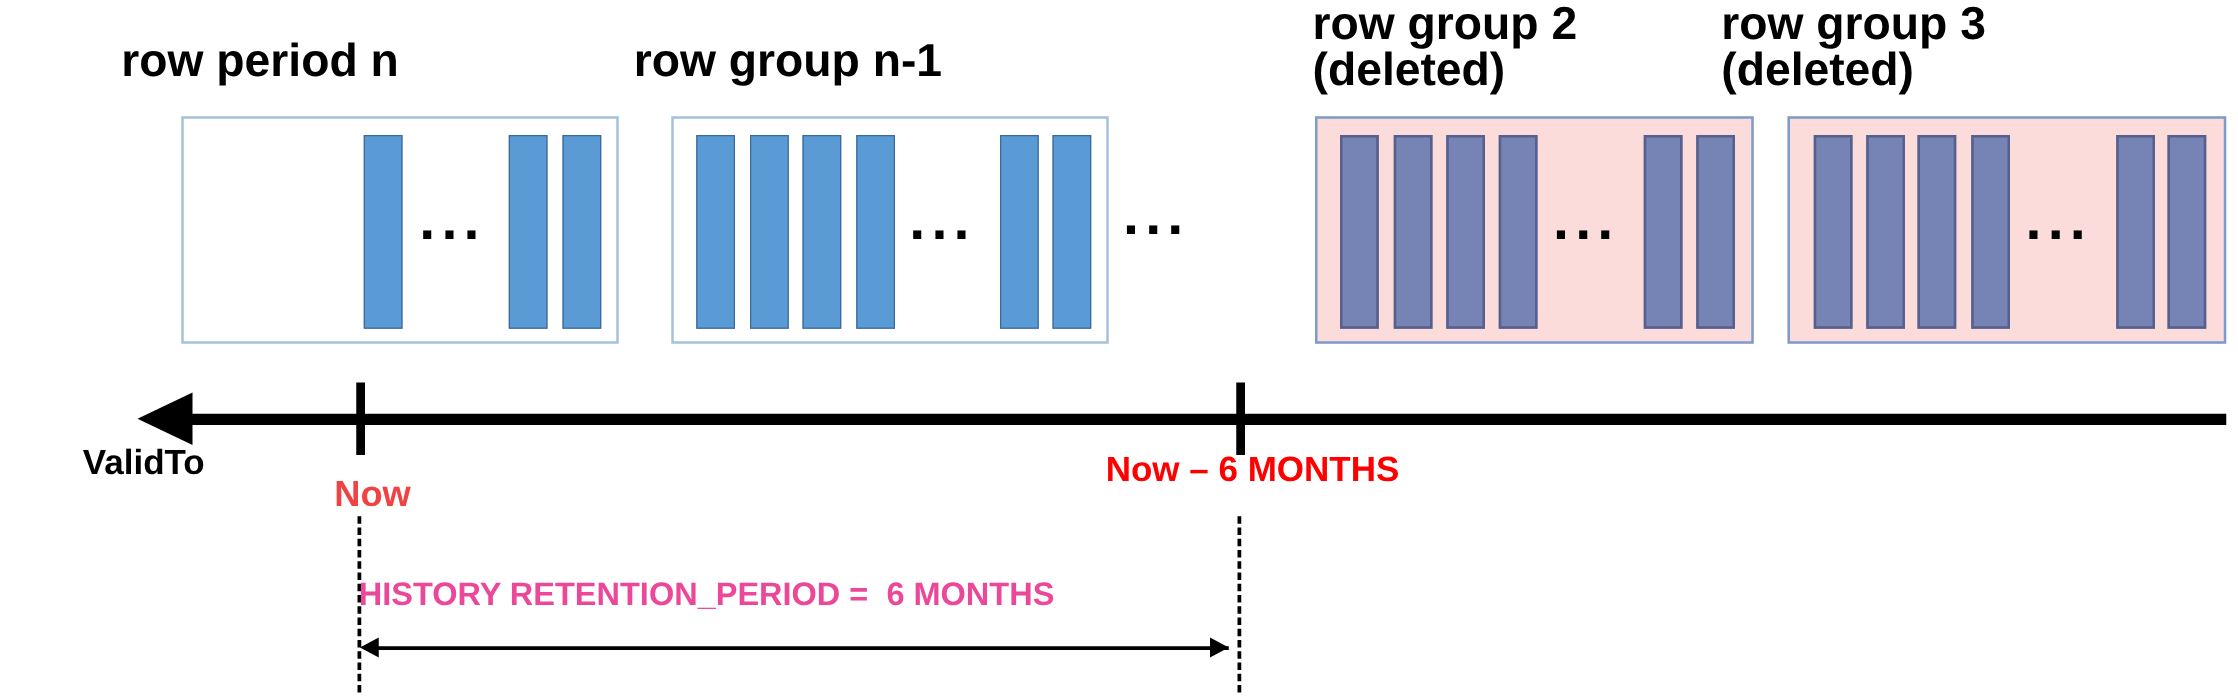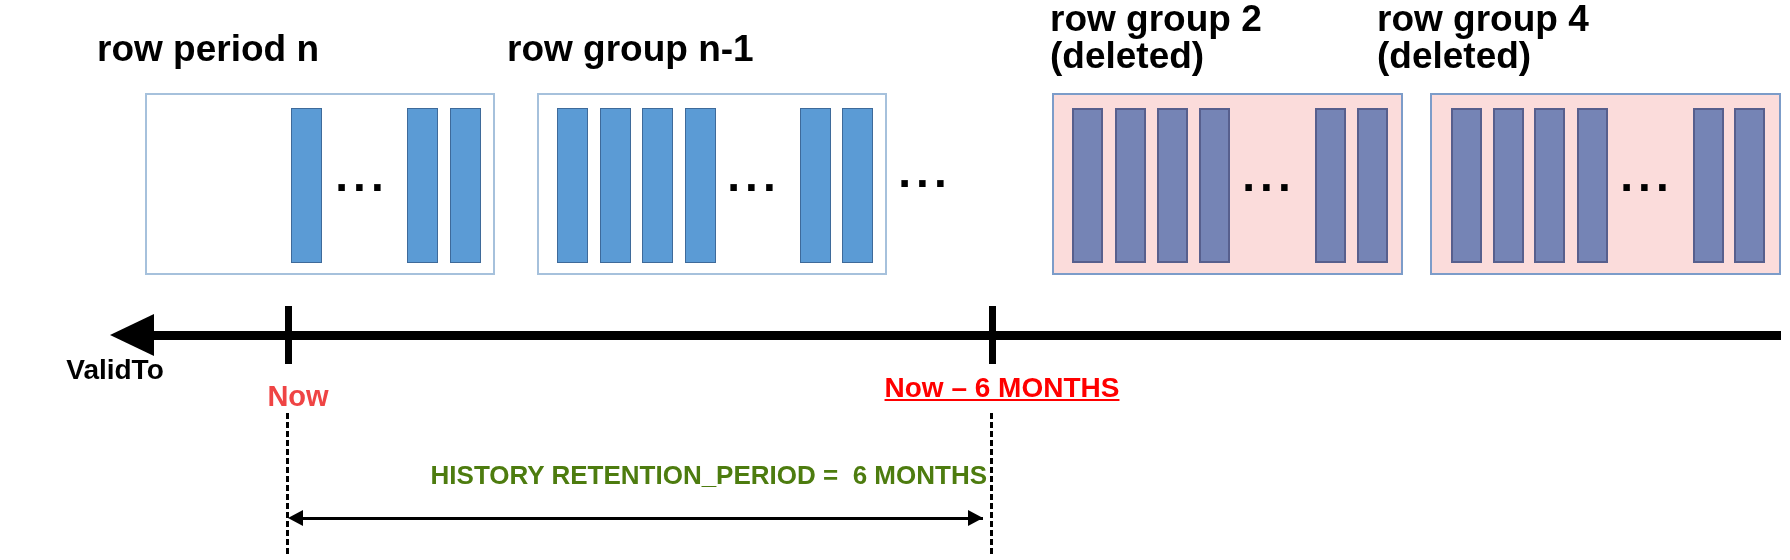--- a/index.html
+++ b/index.html
@@ -37,51 +37,51 @@
   .tick{position:absolute;top:306px;width:7px;height:58px;background:#000;}
   .axis-label{
     position:absolute;left:0px;top:352px;width:230px;text-align:center;
     font-size:28px;font-weight:700;line-height:36px;color:#000;
   }
   .now-label{
     position:absolute;left:252px;top:380px;width:92px;text-align:center;
     font-size:29px;font-weight:700;color:#ef4444;
   }
   .cutoff-label{
-    position:absolute;left:852px;top:372px;width:300px;text-align:center;
-    font-size:28px;font-weight:700;color:#FF0000;text-decoration:underline;
+    position:absolute;left:852px;top:360px;width:300px;text-align:center;
+    font-size:28px;font-weight:700;color:#FF0000;
   }
   .dash-line{position:absolute;top:413px;height:141px;width:0;border-left:3px dashed #000;}
   .span-line{position:absolute;left:297px;top:517px;width:686px;height:3px;background:#000;}
   .span-head{position:absolute;top:510px;width:0;height:0;
     border-top:8px solid transparent;border-bottom:8px solid transparent;}
   .span-head.left{left:288px;border-right:15px solid #000;}
   .span-head.right{left:968px;border-left:15px solid #000;}
   .retention-label{
-    position:absolute;left:287px;top:460px;width:700px;text-align:right;
-    font-size:26px;font-weight:700;color:#4d7c0f;white-space:pre;
+    position:absolute;left:287px;top:460px;width:700px;text-align:left;
+    font-size:26px;font-weight:700;color:#ec4899;white-space:pre;
   }
 </style>
 </head>
 <body>
 
 <div id="canvas">
 
   <div class="rg-label" style="left:97px;top:30px">
     <div>row period n</div>
   </div>
   <div class="rg-label" style="left:507px;top:30px">
     <div>row group n-1</div>
   </div>
   <div class="rg-label" style="left:1050px;top:0px">
     <div>row group 2</div>
     <div>(deleted)</div>
   </div>
   <div class="rg-label" style="left:1377px;top:0px">
-    <div>row group 4</div>
+    <div>row group 3</div>
     <div>(deleted)</div>
   </div>
 
   <div class="rg-box active" style="left:145px;width:350px">
     <div class="bar" style="left:144px"></div>
     <div class="dots">...</div>
     <div class="bar" style="left:260px"></div>
     <div class="bar" style="left:303px"></div>
   </div>
 

